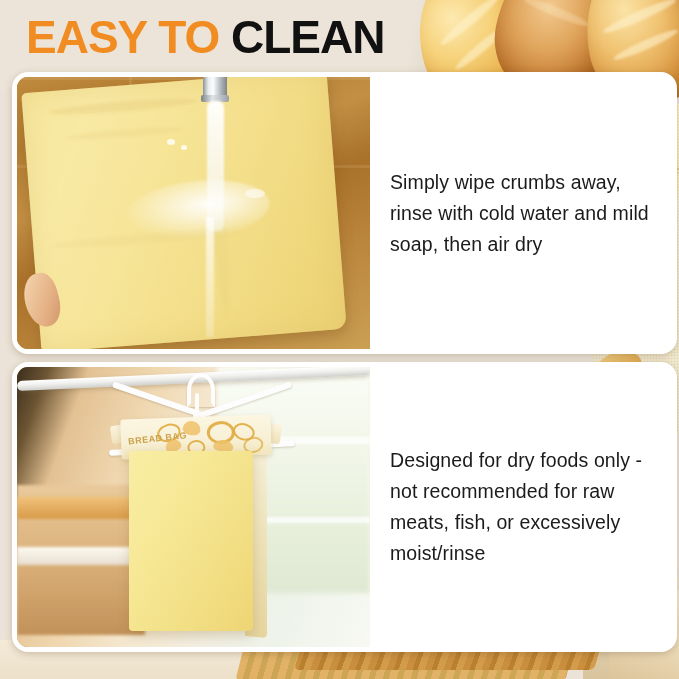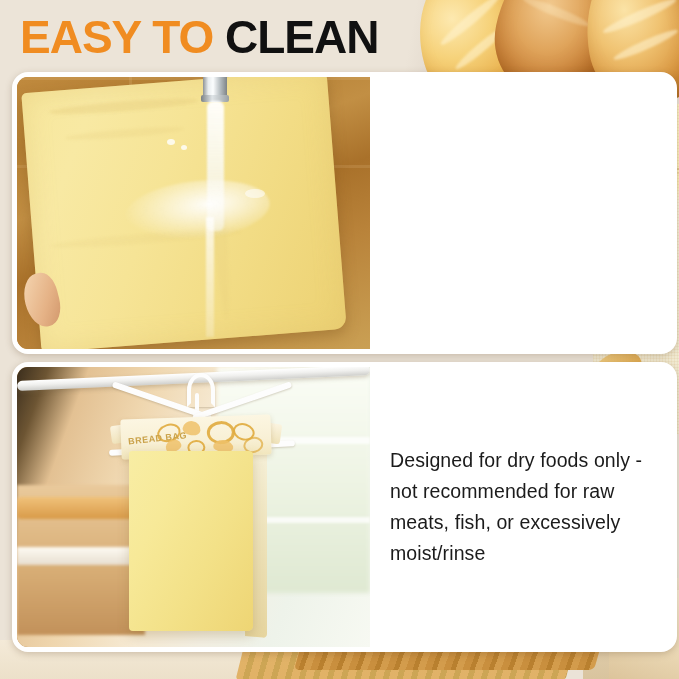--- a/index.html
+++ b/index.html
@@ -66,21 +66,21 @@
     transform:skewX(-16deg);border-radius:5px;
   }
   .board2{position:absolute;left:240px;top:644px;width:330px;height:36px;
     background:repeating-linear-gradient(92deg,#e0ae5e 0 8px,#caa04a 8px 14px);
     transform:skewX(-14deg);border-radius:4px;opacity:.92;}
   .counter-b{position:absolute;left:0;top:640px;width:360px;height:40px;
     background:linear-gradient(180deg,#f4ead8,#ece0c9);}
 
   
   .title{
-    position:absolute;left:20px;top:14px;
+    position:absolute;left:26px;top:14px;
     font-size:46px;line-height:46px;font-weight:bold;letter-spacing:-1px;
     font-family:"Liberation Sans","DejaVu Sans",sans-serif;
     white-space:nowrap;
   }
   .title .t-orange{color:#f08c21;}
   .title .t-dark{color:#111111;}
 
   
   .card{
     position:absolute;left:12px;width:655px;
@@ -267,20 +267,23 @@
       <div class="p1-tap"></div>
       <div class="p1-tapring"></div>
       <div class="p1-water"></div>
       <div class="p1-water2"></div>
       <div class="p1-splash"></div>
       <div class="p1-drop" style="left:150px;top:62px;width:8px;height:6px;"></div>
       <div class="p1-drop" style="left:164px;top:68px;width:6px;height:5px;"></div>
       <div class="p1-drop" style="left:228px;top:112px;width:20px;height:9px;opacity:.7;"></div>
       <div class="p1-thumb"></div>
     </div>
+    <div class="textpane">
+      <div class="body-text">Simply wipe crumbs away, rinse with cold water and mild soap, then air dry</div>
+    </div>
   </div>
 
   <div class="card card-2">
     <div class="photo">
       <div class="p2-bg"></div>
       <div class="p2-window"></div>
       <div class="p2-winbar" style="left:200px;top:70px;width:153px;height:7px;"></div>
       <div class="p2-winbar" style="left:200px;top:150px;width:153px;height:6px;"></div>
       <div class="p2-cab"></div>
       <div class="p2-cabtop"></div>

